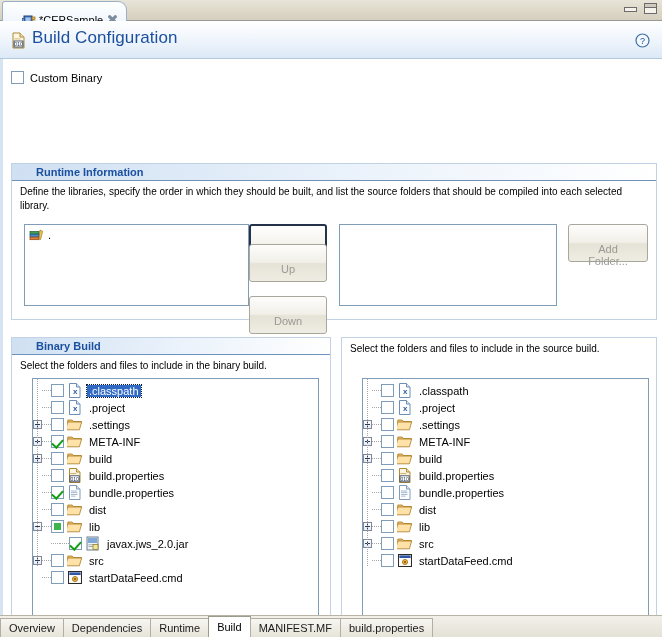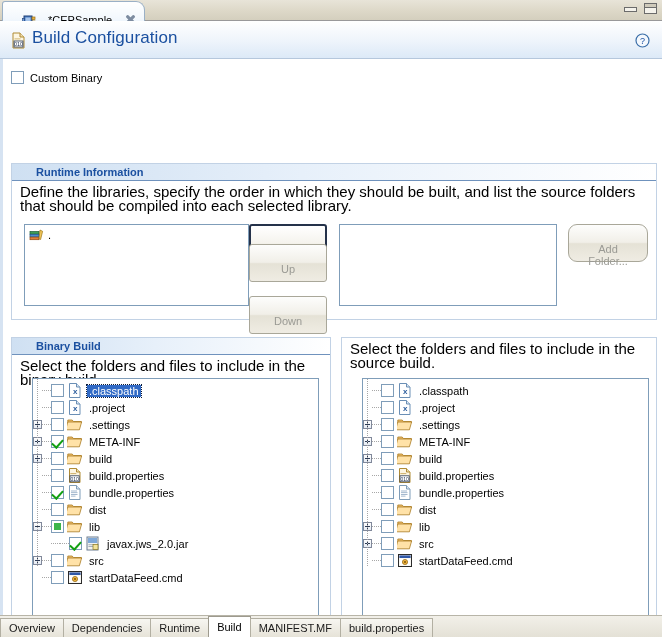--- a/index.html
+++ b/index.html
@@ -21,21 +21,21 @@
 
   
   .tabstrip {
     position: absolute; left: 0; top: 0; width: 662px; height: 21px;
     background: linear-gradient(to bottom, #e8e4d8 0%, #ded9c9 50%, #d4cfbe 100%);
     border-bottom: 1px solid #99999a;
   }
   .editor-tab {
     position: absolute; left: 2px; top: 1px; height: 36px;
     padding: 0 8px 0 19px;
-    display: flex; align-items: center; gap: 11px;
+    display: flex; align-items: center; gap: 2px;
     background: linear-gradient(to bottom,#ffffff 0%, #f3f8fd 45%, #dbeaf9 100%);
     border: 1px solid #9ab0c6; border-bottom: none;
     border-radius: 3px 9px 0 0;
     color: #000;
     font-size: 11px;
   }
   .editor-tab .tab-title { white-space: nowrap; }
   .tab-close {
     width: 11px; height: 11px; position: relative; cursor: pointer;
     margin-left: 2px;
@@ -126,21 +126,21 @@
   .section-head {
     height: 17px;
     background: linear-gradient(to right, #cfe0f2 0%, #e7f0fa 45%, #ffffff 100%);
     border-bottom: 1px solid #6f92bd;
     display: flex; align-items: center;
     padding-left: 24px;
     font-weight: bold; color: #1b50a0; font-size: 11px;
   }
   .section-desc {
     padding: 4px 10px 0 8px;
-    color: #000; font-size: 15px; line-height: 14px;
+    color: #000; font-size: 10px; line-height: 14px;
   }
 
   
   #sec-runtime { left: 8px; top: 104px; width: 646px; height: 157px; }
 
   .list-box {
     position: absolute;
     background: #fff; border: 1px solid #7f9db9;
   }
   .lib-list  { left: 12px; top: 60px; width: 225px; height: 82px; }
@@ -163,21 +163,21 @@
     padding: 18px;
   }
   .btn.default {
     border: 2px solid #25324a; color: #000;
     background: linear-gradient(to bottom, #ffffff 0%, #f5f3ed 48%, #e9e6da 52%, #f3f0e7 100%);
   }
   .btn.disabled { color: #9a9a94; }
   #btn-addlib  { left: 246px; top: 165px; width: 78px; height: 21px; }
   #btn-up      { left: 246px; top: 185px; width: 78px; height: 22px; }
   #btn-down    { left: 246px; top: 237px; width: 78px; height: 21px; }
-  #btn-addfold { left: 565px; top: 165px; width: 80px; height: 21px; border-radius: 9px; }
+  #btn-addfold { left: 565px; top: 165px; width: 80px; height: 21px; }
 
   
   #sec-binary { left: 8px; top: 278px; width: 320px; height: 297px; }
   #sec-source { left: 338px; top: 278px; width: 316px; height: 297px; }
 
   .tree-box {
     position: absolute; left: 20px; top: 40px;
     background: #ffffff; border: 1px solid #7f9db9;
     overflow: hidden;
   }

